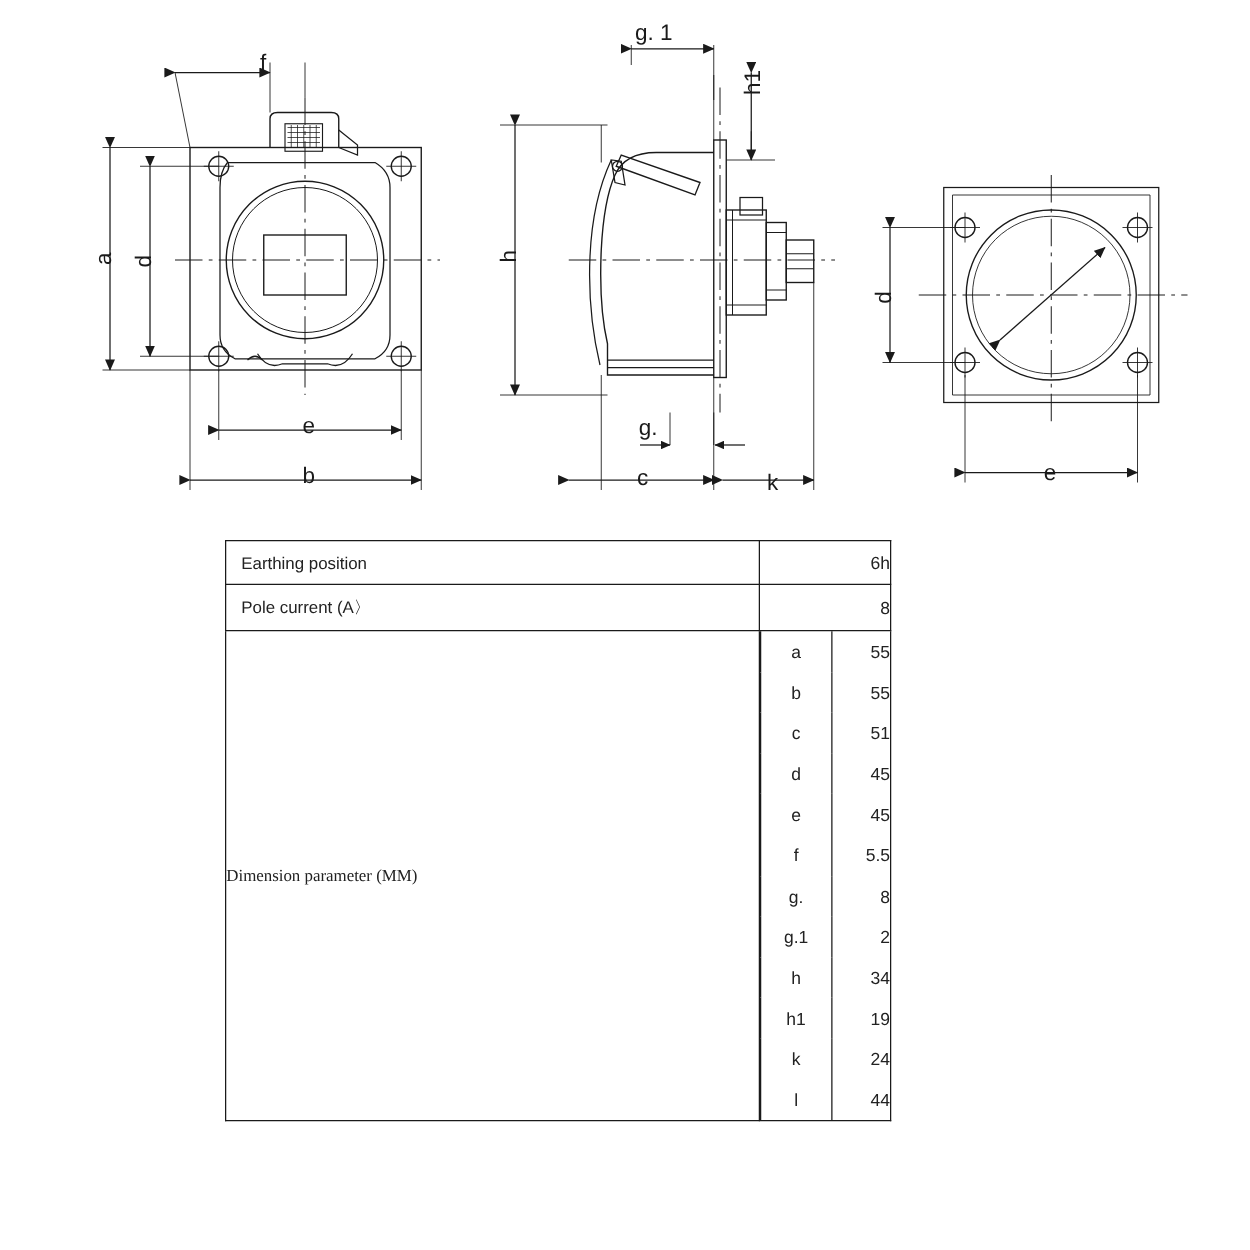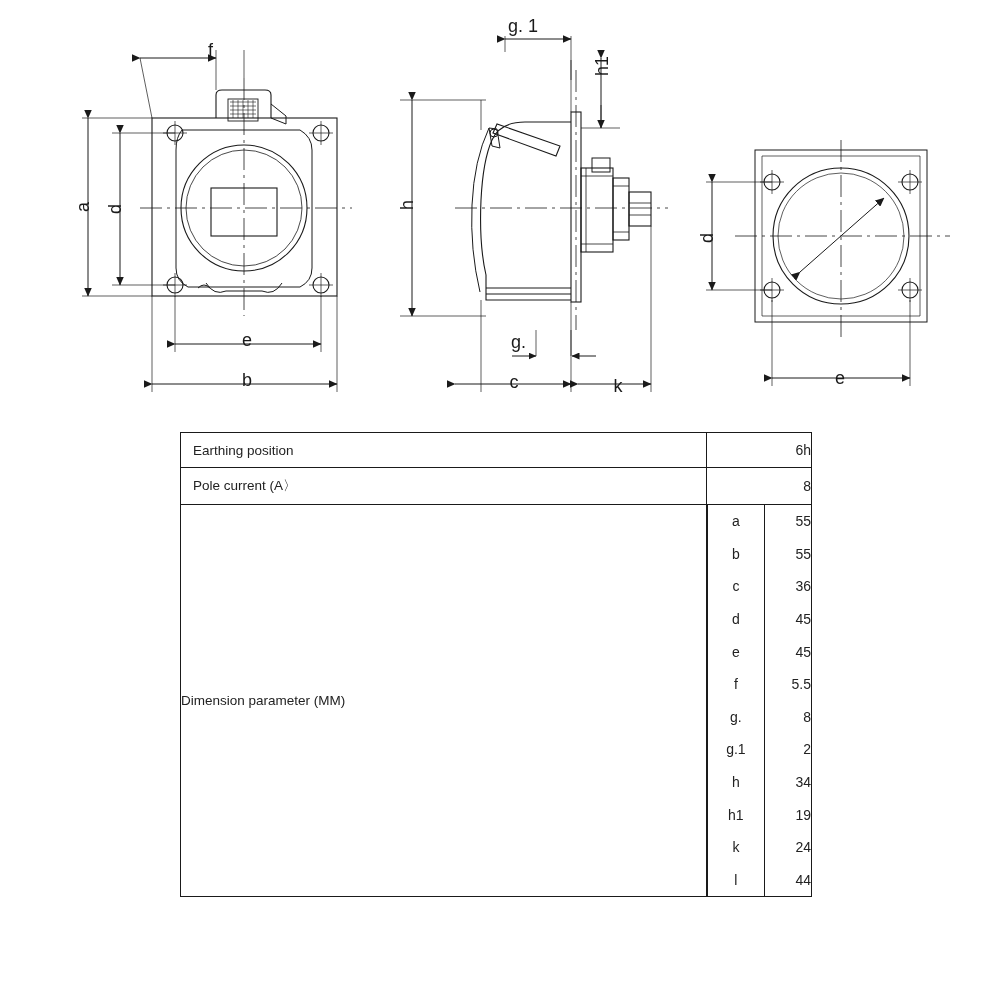--- a/index.html
+++ b/index.html
@@ -4,21 +4,21 @@
 <style>
   html,body{margin:0;padding:0;background:#ffffff;}
   body{width:1000px;height:1000px;font-family:"Liberation Sans",sans-serif;color:#1a1a1a;position:relative;overflow:hidden;}
   .sheet{position:absolute;inset:0;}
 
   
   .drawing{position:absolute;left:0;top:0;width:1000px;height:420px;}
   .drawing svg{display:block;}
 
   
-  .spec-table{position:absolute;left:180px;top:432px;width:632px;border-collapse:collapse;}
+  .spec-table{position:absolute;left:180px;top:432px;width:533px;border-collapse:collapse;}
   .spec-table td{
     border:1px solid #1a1a1a;
     font-size:13.5px;
     color:#222;
     padding:0;
     vertical-align:middle;
   }
   .spec-table td.label{
     padding:9px 0 9px 12px;
     text-align:left;
@@ -27,20 +27,21 @@
   .spec-table td.value{
     width:104px;
     text-align:right;
     font-size:14px;
     padding:9px 0;
   }
   .dim-label-cell{
     text-align:left;
     padding-left:12px;
     font-size:13.5px;
+    font-family:Liberation Serif, serif;
   }
   .dim-rows{width:100%;border-collapse:collapse;}
   .dim-rows td{border:0;height:32.6px;padding:0;}
   .dim-rows td.n{width:134px;text-align:center;font-size:14px;border-left:1px solid #1a1a1a;}
   .dim-rows td.v{width:104px;text-align:right;font-size:14px;border-left:1px solid #1a1a1a;}
   sup{font-size:9px;}
 </style>
 </head>
 <body>
 
@@ -265,21 +266,21 @@
               <tr>
                 <td class="n">a</td>
                 <td class="v">55</td>
               </tr>
               <tr>
                 <td class="n">b</td>
                 <td class="v">55</td>
               </tr>
               <tr>
                 <td class="n">c</td>
-                <td class="v">36</td>
+                <td class="v">51</td>
               </tr>
               <tr>
                 <td class="n">d</td>
                 <td class="v">45</td>
               </tr>
               <tr>
                 <td class="n">e</td>
                 <td class="v">45</td>
               </tr>
               <tr>

